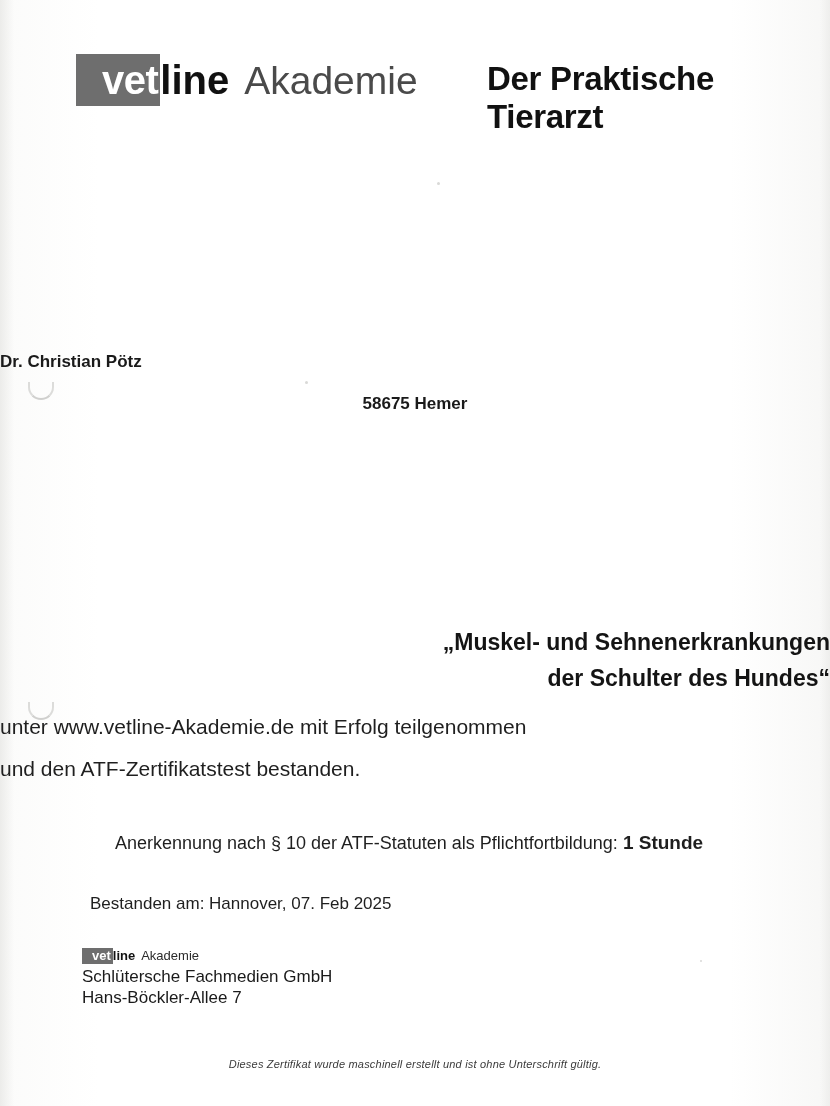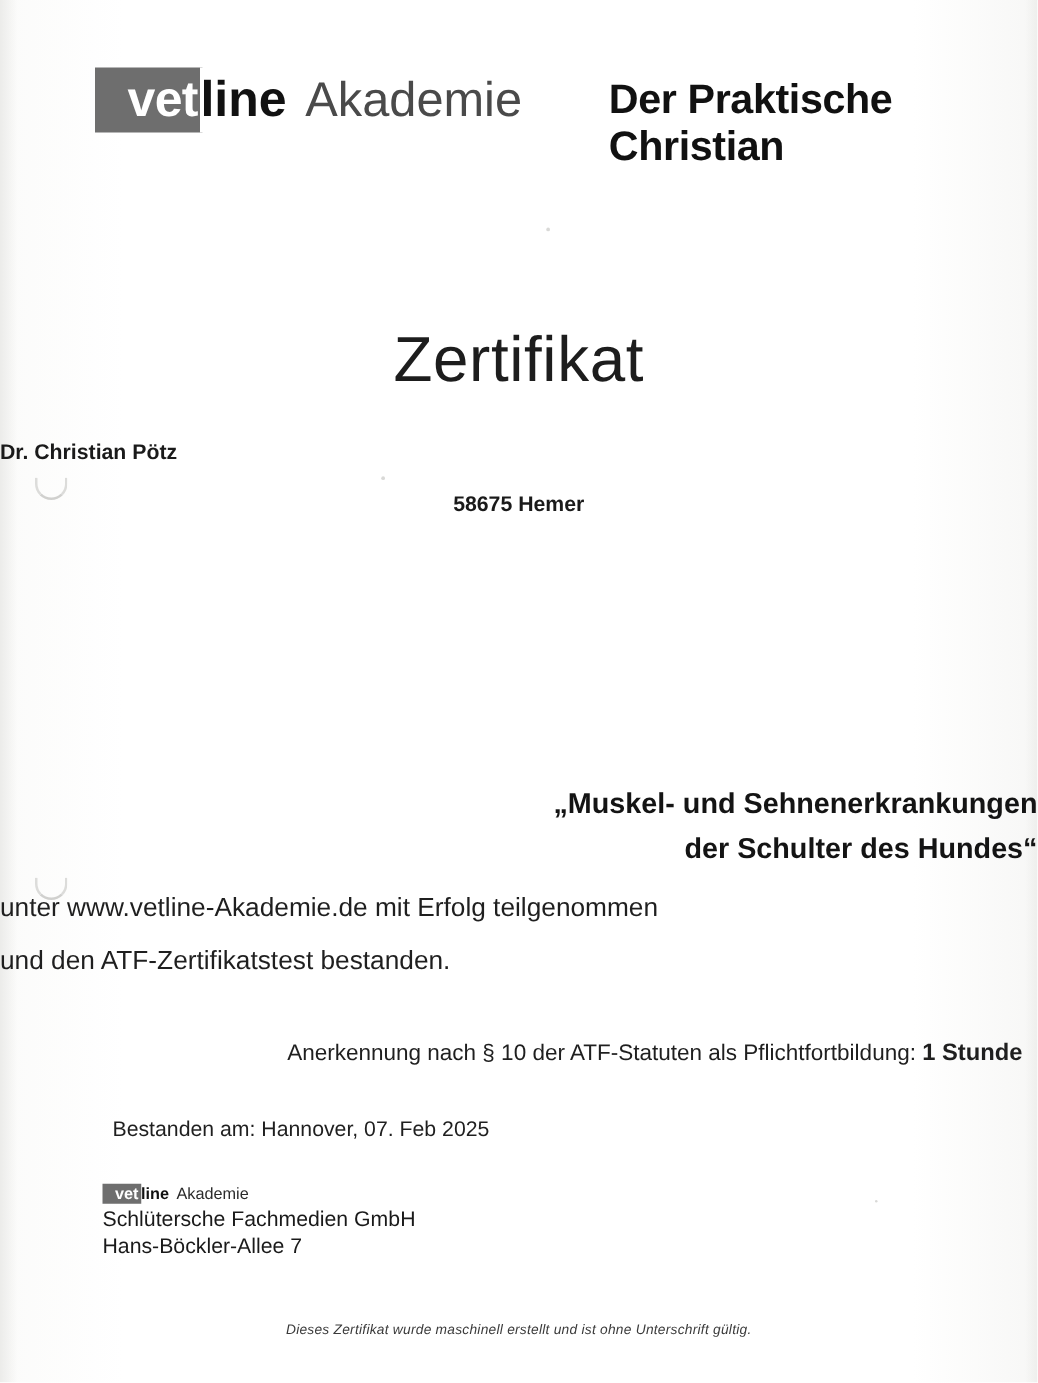--- a/index.html
+++ b/index.html
@@ -166,21 +166,21 @@
     font-size: 21px;
     font-weight: 400;
     color: #1f1f1f;
     line-height: 42px;
   }
 
   .recognition {
     position: absolute;
     top: 832px;
     left: 0; right: 12px;
-    text-align: right;
+    text-align: center;
     font-size: 18px;
     font-weight: 300;
     color: #1f1f1f;
   }
   .recognition b {
     font-weight: bold;
     font-size: 19px;
   }
 
   .passed {
@@ -262,25 +262,24 @@
   <div class="speckle" style="left:700px; top:960px; width:2px; height:2px;"></div>
 
   <div class="header">
     <div class="brand">
       <span class="brand-mark">vet</span>
         <span class="brand-line">line</span>
       <span class="brand-akademie">Akademie</span>
     </div>
     <div class="journal">
       <div>Der Praktische</div>
-      <div>Christian</div>
+      <div>Tierarzt</div>
     </div>
   </div>
 
-  <div class="cert-title">Zertifikat</div>
 
   <div class="recipient">Dr. Christian Pötz</div>
   <div class="recipient-city">58675 Hemer</div>
 
 
   <div class="course-title">
     <div>„Muskel- und Sehnenerkrankungen</div>
     <div>der Schulter des Hundes“</div>
   </div>
 

